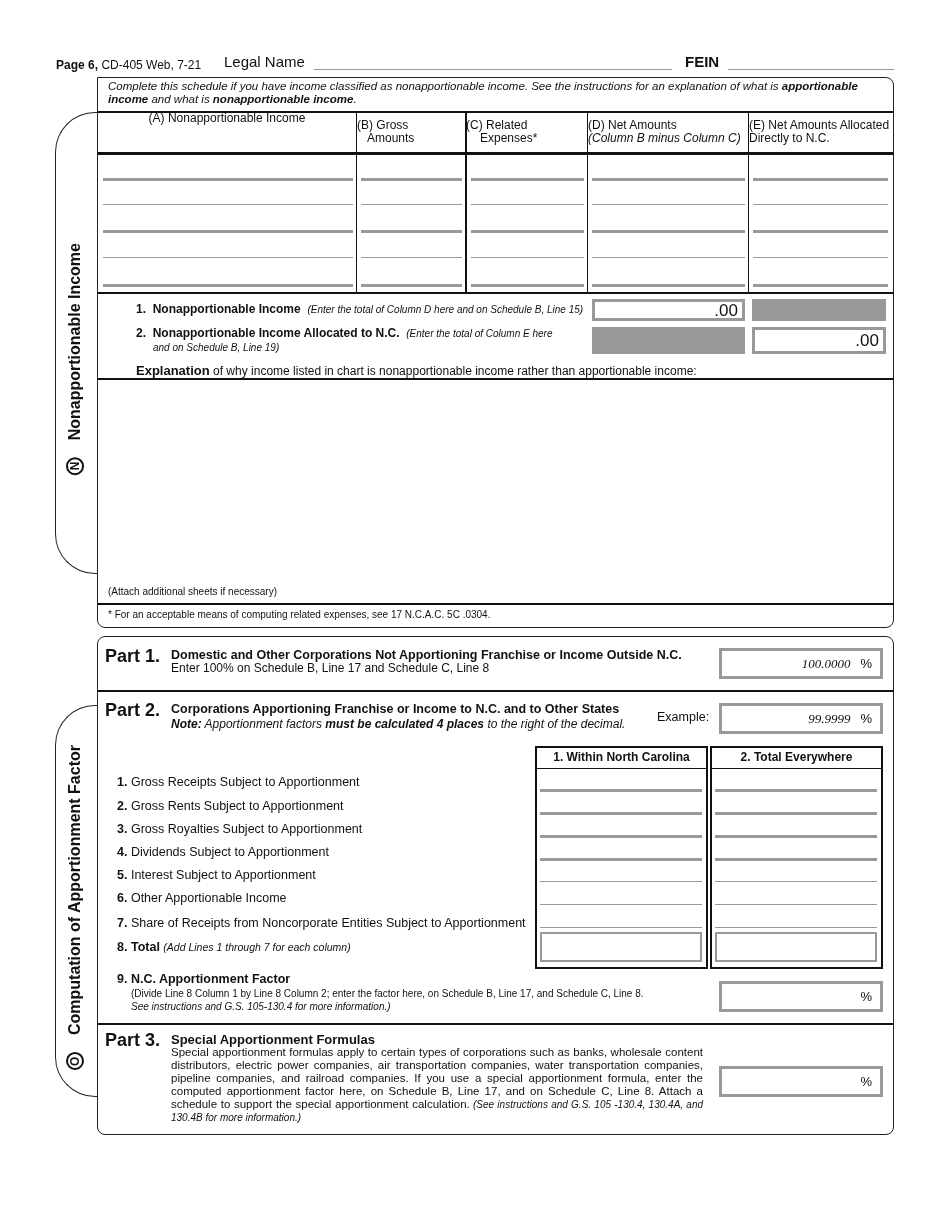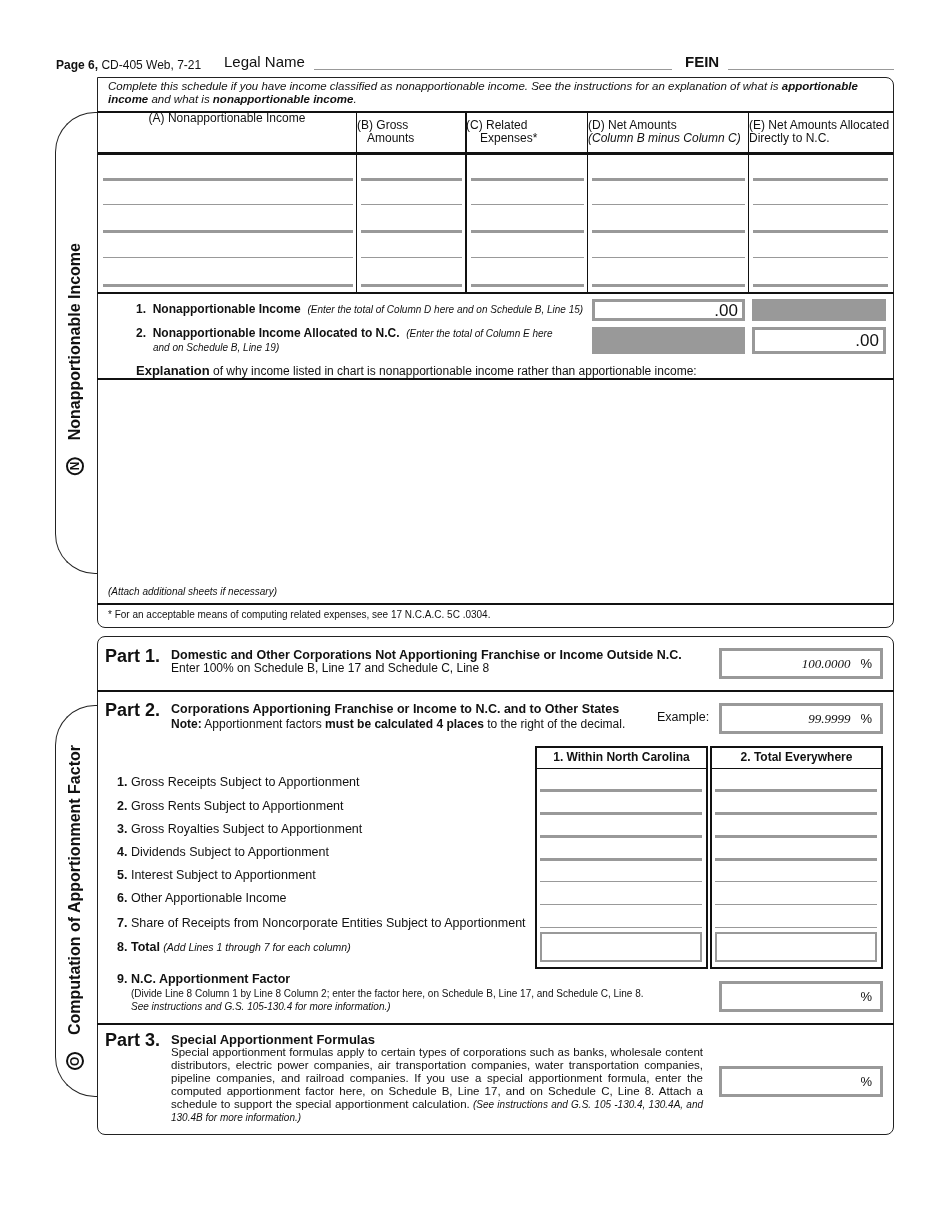--- a/index.html
+++ b/index.html
@@ -122,21 +122,21 @@
 <div class="abs grey-box" style="left:752px; top:299px; width:134px; height:22px;"></div>
 
 <div class="abs line-item" style="left:108px; top:326px;"><b>2.</b>&nbsp; <b>Nonapportionable Income Allocated to N.C.</b>&nbsp; <span class="small">(Enter the total of Column E here</span></div>
 <div class="abs line-item" style="left:125px; top:340px;"><span class="small">and on Schedule B, Line 19)</span></div>
 <div class="abs grey-box" style="left:592px; top:327px; width:153px; height:27px;"></div>
 <div class="abs amt-box" style="left:752px; top:327px; width:134px; height:27px; line-height:21px;">.00</div>
 
 <div class="abs line-item" style="left:108px; top:363px; font-size:12px;"><b style="font-size:13px;">Explanation</b><span> of why income listed in chart is nonapportionable income rather than apportionable income:</span></div>
 <div class="abs" style="left:97px; top:378px; width:797px; height:2px; background:#111;"></div>
 <textarea class="abs" style="left: 100px; top: 382px; width: 790px; height: 200px; border: none; resize: none; background: transparent;"></textarea>
-<div class="abs" style="left:108px; top:586px; font-size:10px; font-style:italic;">(Attach additional sheets if necessary)</div>
+<div class="abs" style="left:108px; top:586px; font-size:10px; ">(Attach additional sheets if necessary)</div>
 <div class="abs" style="left:97px; top:603px; width:797px; height:2px; background:#111;"></div>
 <div class="abs" style="left:108px; top:609px; font-size:10px;text-align:center;">*  For an acceptable means of computing related expenses, see 17 N.C.A.C. 5C .0304.</div>
 
 <div class="abs tab" style="left:55px; top:705px; width:44px; height:392px;"></div>
 <div class="abs" style="left:66px; top:735px; width:24px; height:335px;">
   <div class="tab-label" style="left:0; bottom:0;">
     <span style="display:inline-block; width:18px; height:18px; border:2px solid #111; border-radius:50%; text-align:center; line-height:14px; font-size:12px; margin-bottom:8px;">O</span>&nbsp;&nbsp;<span>Computation of Apportionment Factor</span>
   </div>
 </div>
 
@@ -146,21 +146,21 @@
 <div class="abs part-head" style="left:171px; top:648px;">Domestic and Other Corporations Not Apportioning Franchise or Income Outside N.C.</div>
 <div class="abs part-sub" style="left:171px; top:661px;">Enter 100% on Schedule B, Line 17 and Schedule C, Line 8</div>
 <div class="abs pct-box" style="left:719px; top:648px; width:164px; height:31px;">
     <span class="val">100.0000</span>
     <span>%</span>
   </div>
 <div class="abs" style="left:97px; top:690px; width:797px; height:2px; background:#111;"></div>
 
 <div class="abs part-title" style="left:105px; top:700px;">Part 2.</div>
 <div class="abs part-head" style="left:171px; top:702px;">Corporations Apportioning Franchise or Income to N.C. and to Other States</div>
-<div class="abs part-sub" style="left:171px; top:717px; "><b>Note:</b><span>  Apportionment factors </span><b>must be calculated 4 places</b><span> to the right of the decimal.</span></div>
+<div class="abs part-sub" style="left:171px; top:717px; font-style:italic;"><b>Note:</b><span>  Apportionment factors </span><b>must be calculated 4 places</b><span> to the right of the decimal.</span></div>
 <div class="abs part-sub" style="left:657px; top:710px; font-size:12.5px;">Example:</div>
 <div class="abs pct-box" style="left:719px; top:703px; width:164px; height:31px;">
     <span class="val">99.9999</span>
     <span>%</span>
   </div>
 
 <div class="abs col-box" style="left:535px; top:746px; width:173px; height:223px;">
   <div class="col-head">1.  Within North Carolina</div>
 </div>
 <div class="abs col-box" style="left:710px; top:746px; width:173px; height:223px;">

